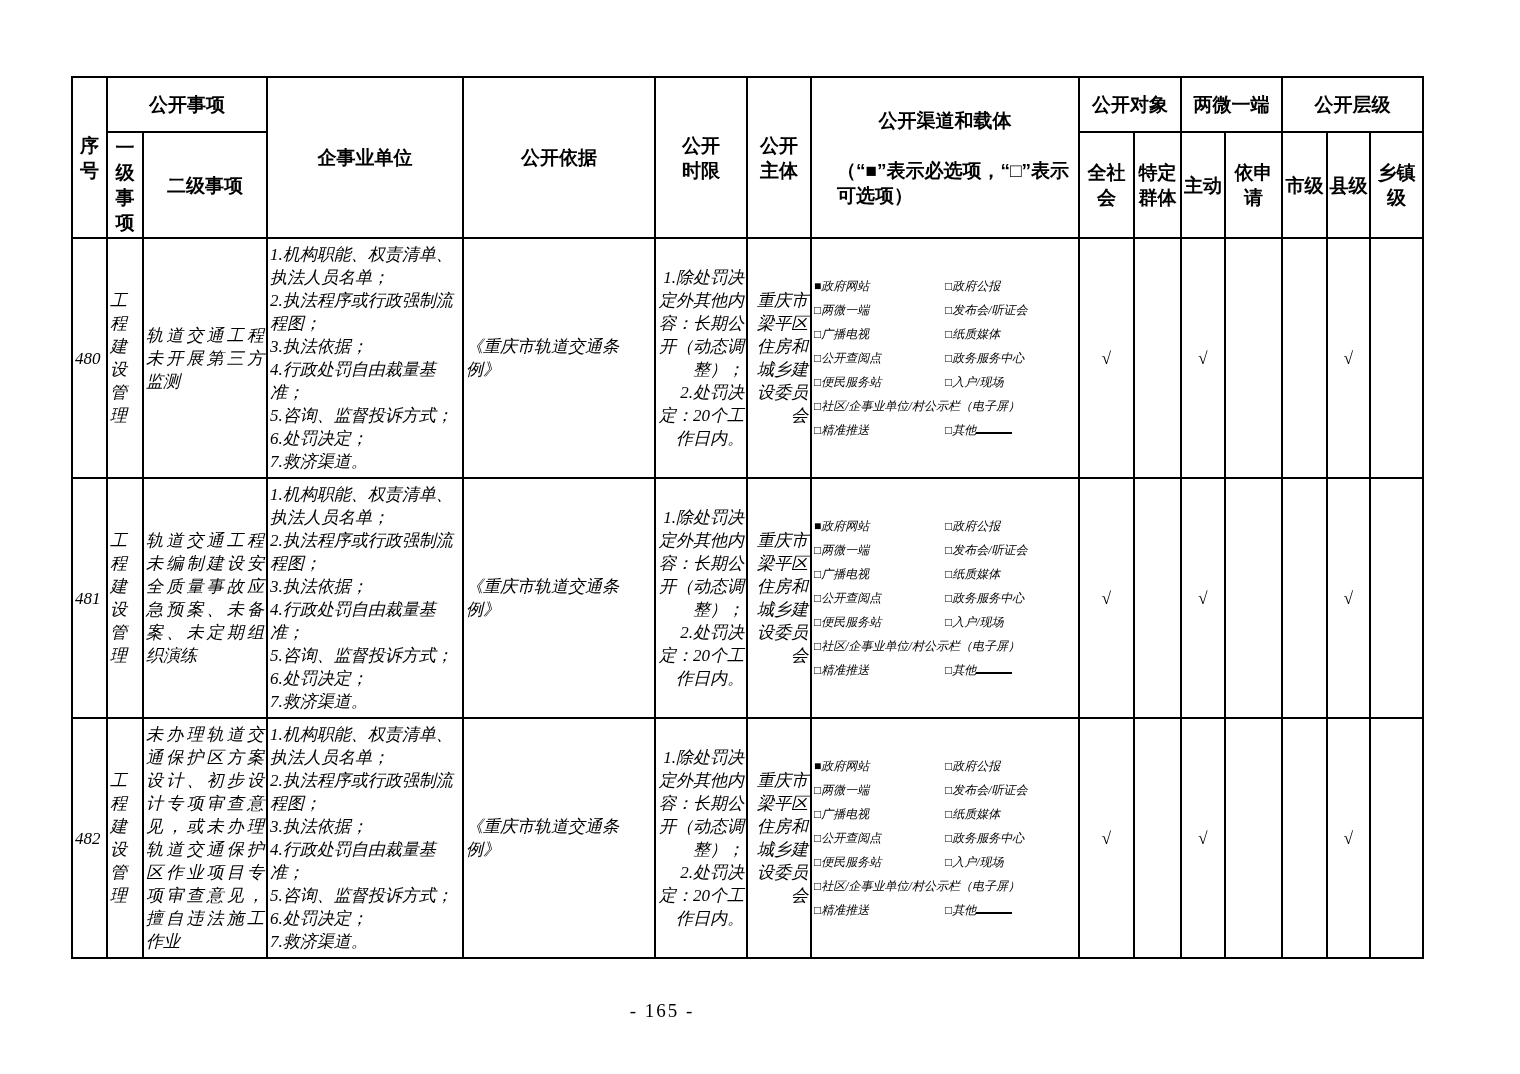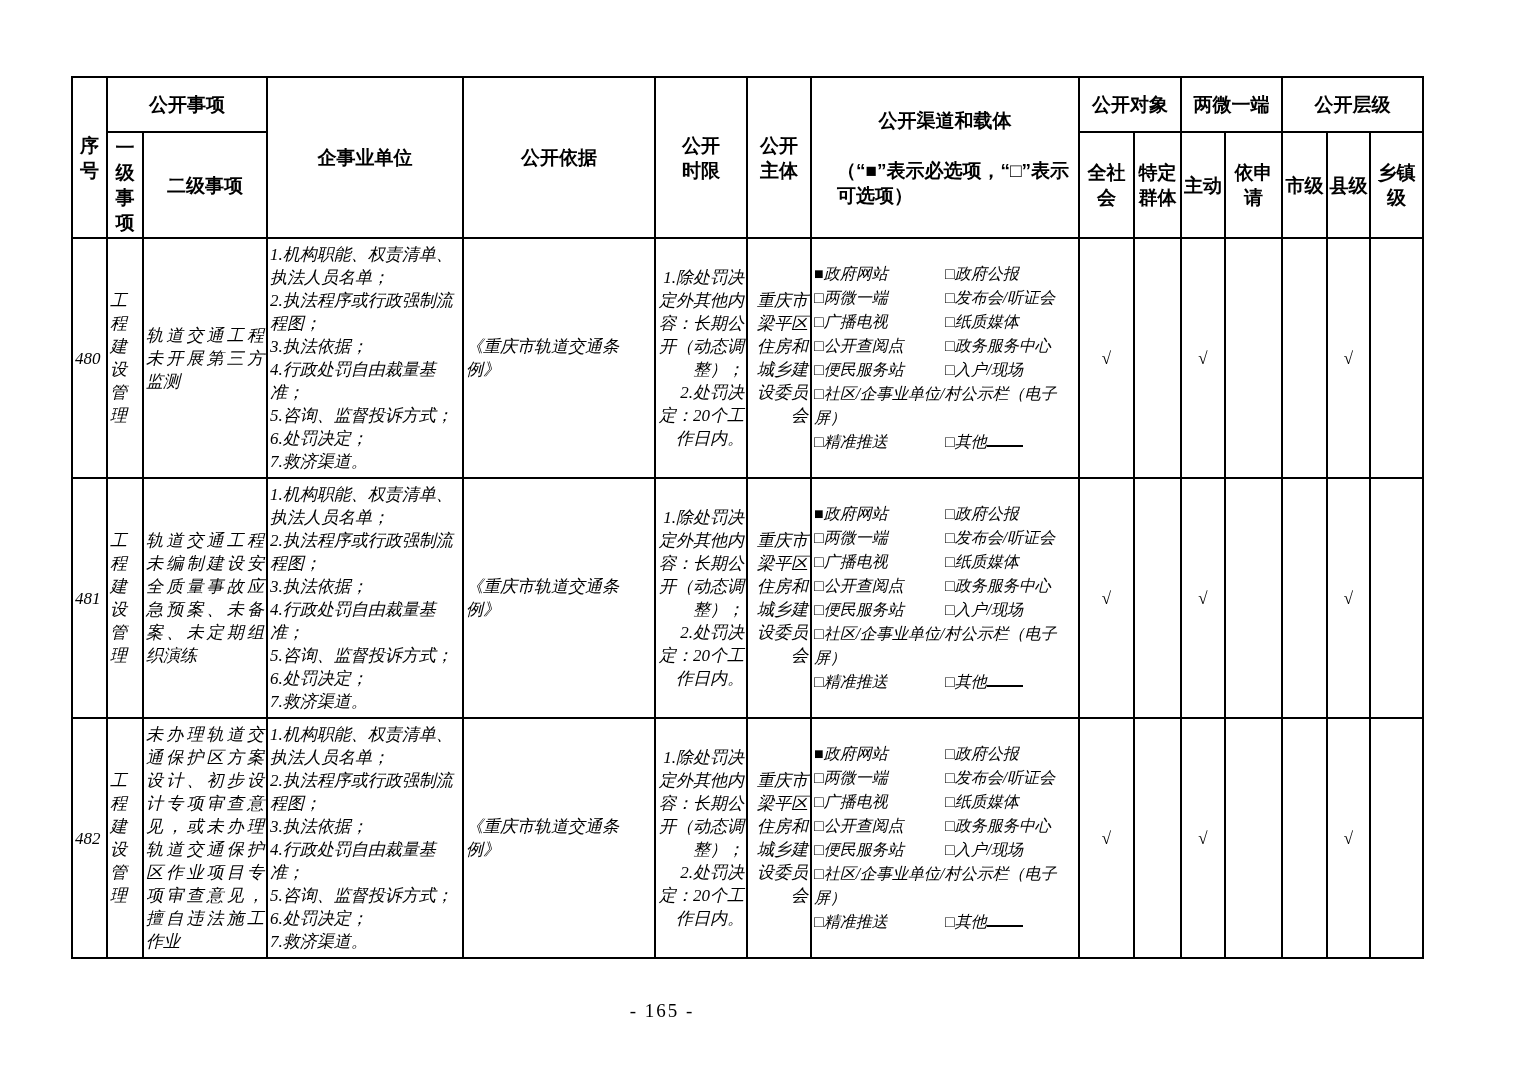--- a/index.html
+++ b/index.html
@@ -57,21 +57,21 @@
   td.c-l2      { text-align: justify; font-size: 16px; padding: 2px 4px; border-radius: 19px; }
   td.c-content { text-align: left; white-space: pre-line; }
   td.c-basis   { }
   td.c-time    { text-align: right; white-space: pre-line; padding: 4px 4px; }
   td.c-subject { text-align: right; padding: 4px 4px; }
   td.c-channel { padding: 4px 6px; }
   td.c-mark    { text-align: center; font-size: 18px; }
   .channel-grid {
     display: flex;
     flex-wrap: wrap;
-    font-size: 16px;
+    font-size: 12px;
     line-height: 24px;
   }
   .channel-item { width: 50%; }
   .channel-item.wide { width: 100%; }
   .blank-line {
     display: inline-block;
     width: 36px;
     height: 14px;
     border-bottom: 2px solid #000;
   }

